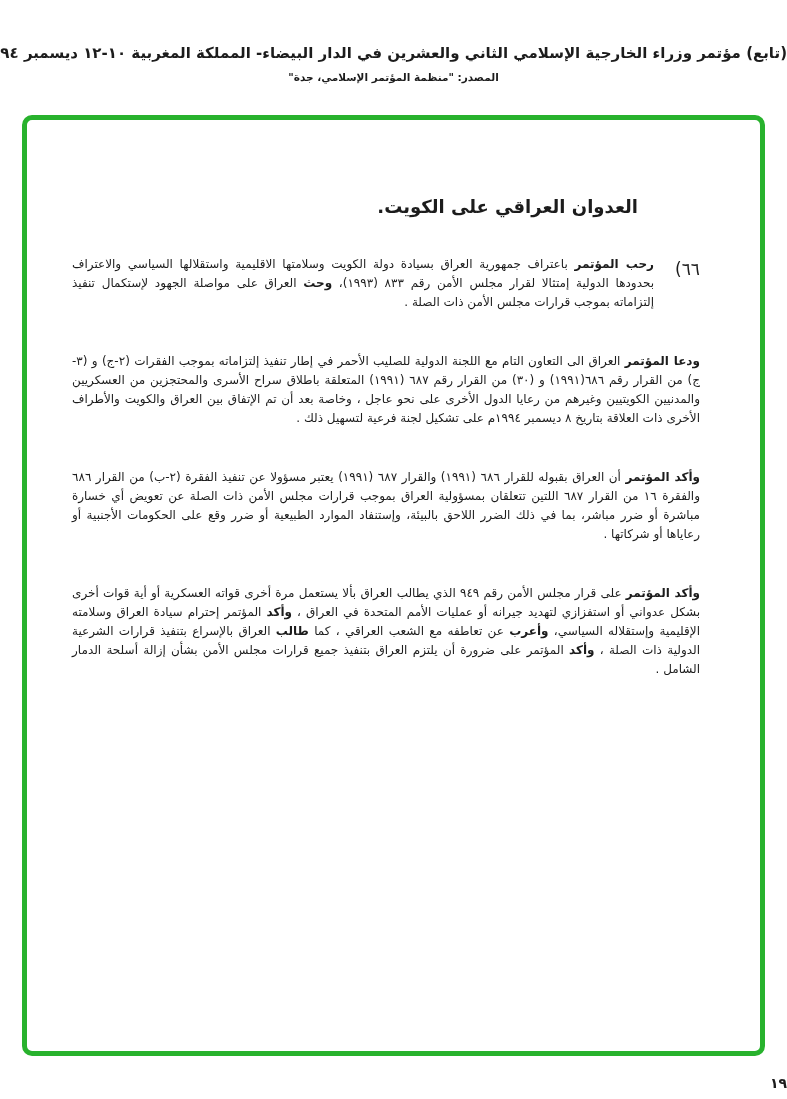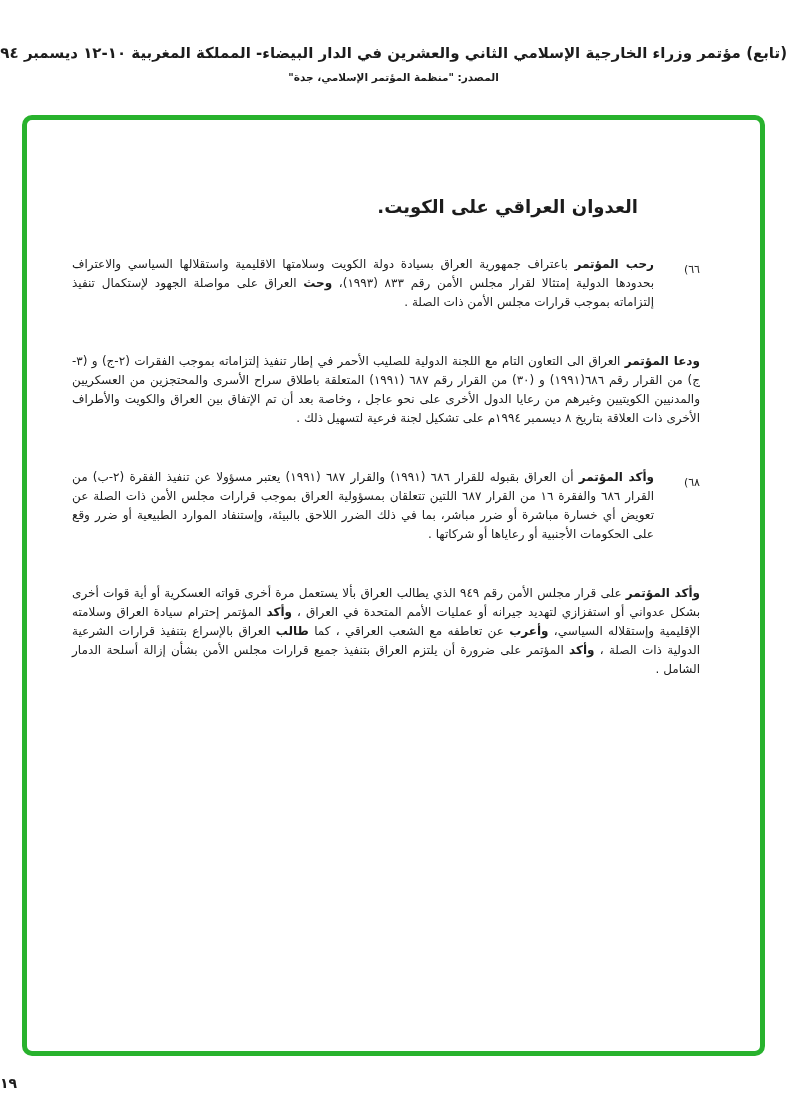--- a/index.html
+++ b/index.html
@@ -12,25 +12,25 @@
   .header-line1 { font-weight:bold; font-size:15px; white-space:nowrap; letter-spacing:0; }
   .header-line2 { font-weight:bold; font-size:10.5px; margin-top:9px; }
   .content-box {
     position:absolute; top:115px; right:22px; width:743px; height:941px;
     box-sizing:border-box; border:5px solid #28b22d; border-radius:10px;
     padding:75px 60px 20px 45px; background:#fff;
   }
   .doc-title { font-size:18px; font-weight:bold; margin:1px 62px 0 0; text-align:right; }
   .paras { margin-top:38px; }
   .para { display:flex; margin-bottom:40px; }
-  .para-num { flex:0 0 46px; width:46px; font-size:11px; line-height:29px; }
+  .para-num { flex:0 0 46px; width:46px; font-size:17px; line-height:29px; }
   .para-body { flex:1; font-size:12px; line-height:19px; text-align:justify; }
   .para-body .b { font-weight:bold; }
   .page-num {
-    position:absolute; bottom:8px; left:0; right:0; text-align:left;
+    position:absolute; bottom:8px; left:0; right:0; text-align:right;
     font-size:14px; font-weight:bold;
   }
 </style>
 </head>
 <body>
 
 <div class="page" style="color: rgb(28, 28, 28);">
 
   <div class="header">
     <div class="header-line1">(تابع) مؤتمر وزراء الخارجية الإسلامي الثاني والعشرين في الدار البيضاء- المملكة المغربية ١٠-١٢ ديسمبر ١٩٩٤ البيان الختامي</div>
@@ -41,21 +41,20 @@
     <h1 class="doc-title">العدوان العراقي على الكويت.</h1>
     <div class="paras" id="paragraphs">
         <div class="para">
           <div class="para-num">٦٦)</div>
           <div class="para-body"><span class="b">رحب المؤتمر</span><span> باعتراف جمهورية العراق بسيادة دولة الكويت وسلامتها الاقليمية واستقلالها السياسي والاعتراف بحدودها الدولية إمتثالا لقرار مجلس الأمن رقم ٨٣٣ (١٩٩٣)، </span><span class="b">وحث</span><span> العراق على مواصلة الجهود لإستكمال تنفيذ إلتزاماته بموجب قرارات مجلس الأمن ذات الصلة .</span></div>
         </div>
         <div class="para">
           <div class="para-body"><span class="b">ودعا المؤتمر</span><span> العراق الى التعاون التام مع اللجنة الدولية للصليب الأحمر في إطار تنفيذ إلتزاماته بموجب الفقرات (٢-ج) و (٣-ج) من القرار رقم ٦٨٦(١٩٩١) و (٣٠) من القرار رقم ٦٨٧ (١٩٩١) المتعلقة باطلاق سراح الأسرى والمحتجزين من العسكريين والمدنيين الكويتيين وغيرهم من رعايا الدول الأخرى على نحو عاجل ، وخاصة بعد أن تم الإتفاق بين العراق والكويت والأطراف الأخرى ذات العلاقة بتاريخ ٨ ديسمبر ١٩٩٤م على تشكيل لجنة فرعية لتسهيل ذلك .</span></div>
         </div>
         <div class="para">
-          <div class="para-num">٦٨)</div>
           <div class="para-body"><span class="b">وأكد المؤتمر</span><span> أن العراق بقبوله للقرار ٦٨٦ (١٩٩١) والقرار ٦٨٧ (١٩٩١) يعتبر مسؤولا عن تنفيذ الفقرة (٢-ب) من القرار ٦٨٦ والفقرة ١٦ من القرار ٦٨٧ اللتين تتعلقان بمسؤولية العراق بموجب قرارات مجلس الأمن ذات الصلة عن تعويض أي خسارة مباشرة أو ضرر مباشر، بما في ذلك الضرر اللاحق بالبيئة، وإستنفاد الموارد الطبيعية أو ضرر وقع على الحكومات الأجنبية أو رعاياها أو شركاتها .</span></div>
         </div>
         <div class="para">
           <div class="para-body"><span class="b">وأكد المؤتمر</span><span> على قرار مجلس الأمن رقم ٩٤٩ الذي يطالب العراق بألا يستعمل مرة أخرى قواته العسكرية أو أية قوات أخرى بشكل عدواني أو استفزازي لتهديد جيرانه أو عمليات الأمم المتحدة في العراق ، </span><span class="b">وأكد</span><span> المؤتمر إحترام سيادة العراق وسلامته الإقليمية وإستقلاله السياسي، </span><span class="b">وأعرب</span><span> عن تعاطفه مع الشعب العراقي ، كما </span><span class="b">طالب</span><span> العراق بالإسراع بتنفيذ قرارات الشرعية الدولية ذات الصلة ، </span><span class="b">وأكد</span><span> المؤتمر على ضرورة أن يلتزم العراق بتنفيذ جميع قرارات مجلس الأمن بشأن إزالة أسلحة الدمار الشامل .</span></div>
         </div>
       </div>
   </div>
 
   <div class="page-num">١٩</div>
 

